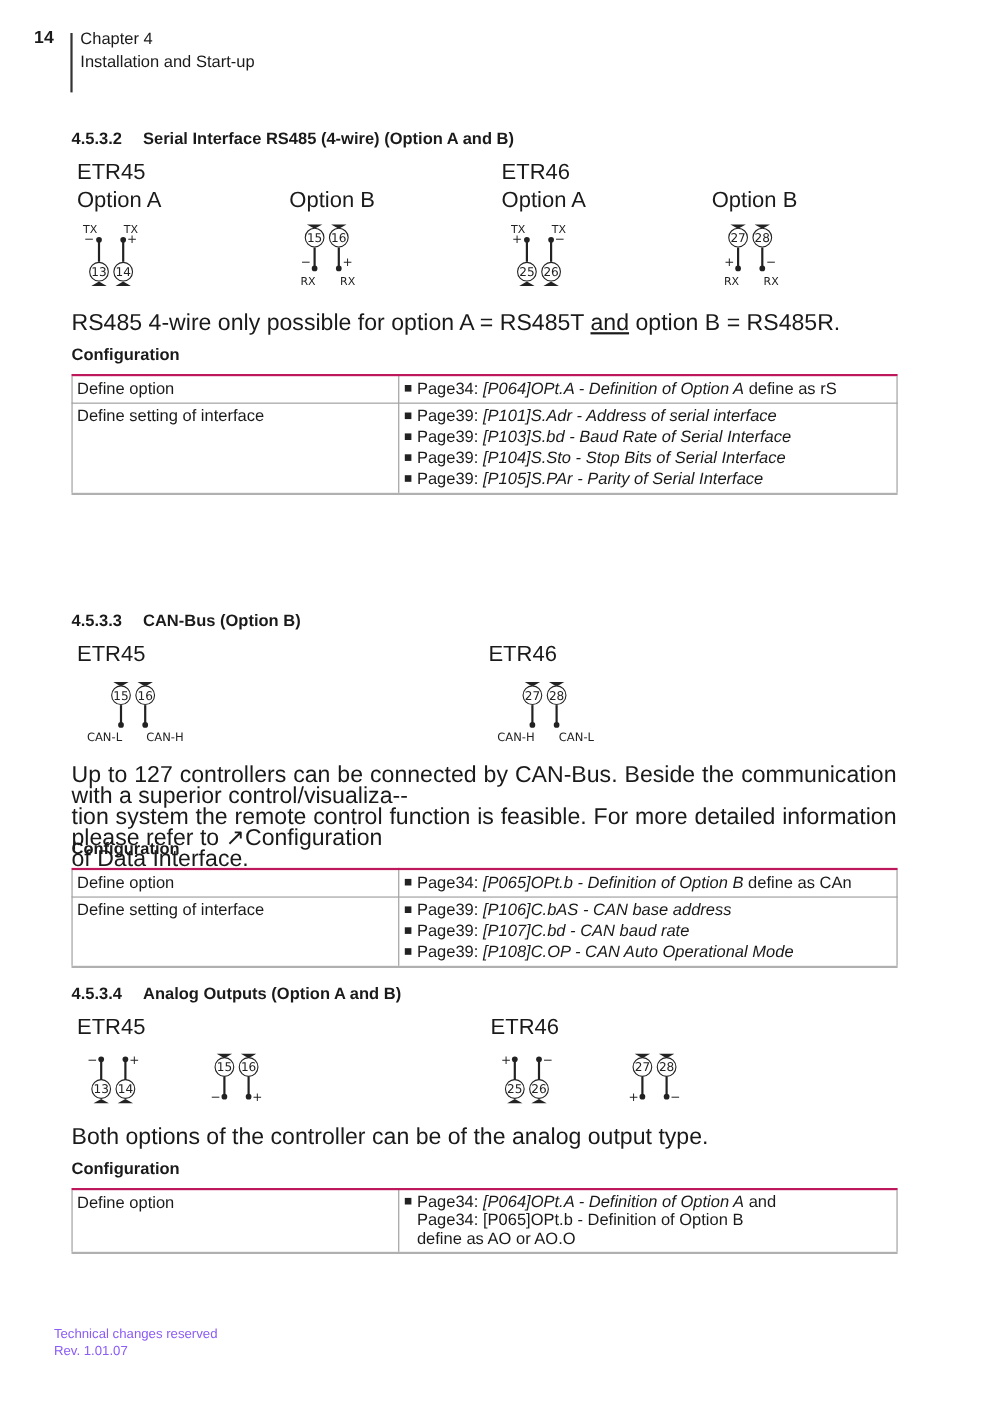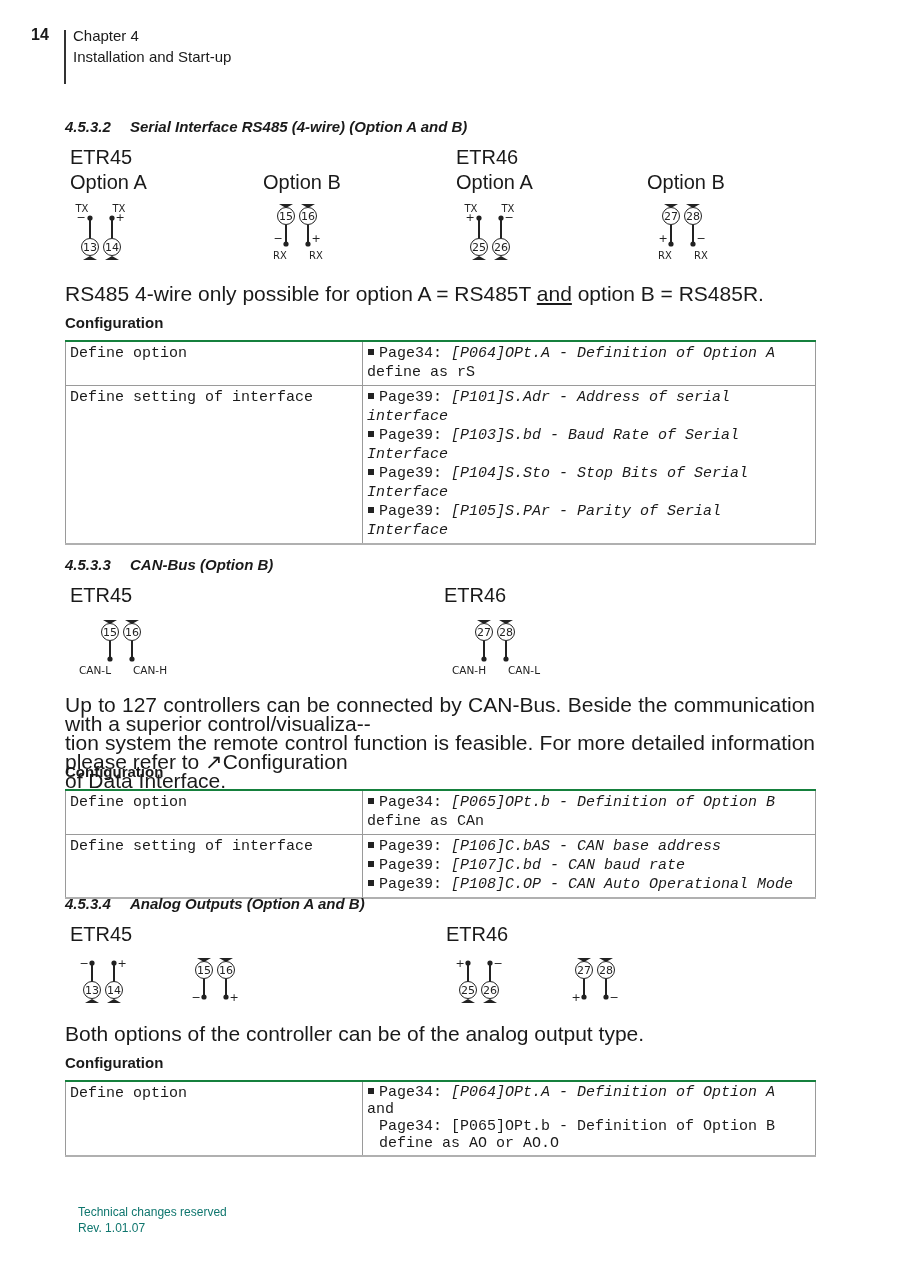--- a/index.html
+++ b/index.html
@@ -6,36 +6,36 @@
   html, body { width: 900px; height: 1274px; background: #ffffff; }
   body { position: relative; font-family: "Liberation Sans", sans-serif; color: #1a1a1a; font-size: 15px; overflow: hidden; }
   .abs { position: absolute; }
 
   
   .page-num { left: 31px; top: 26px; font-weight: bold; font-size: 16px; }
   .hdr-rule { left: 64px; top: 30px; width: 2px; height: 54px; background: #333; }
   .chapter { left: 73px; top: 27px; font-size: 15px; }
   .chapter-title { left: 73px; top: 48px; font-size: 15px; font-weight: normal; }
 
-  .h3 { font-weight: bold; font-size: 15px; left: 65px; font-style: italic; }
+  .h3 { font-weight: bold; font-size: 15px; left: 65px; }
   .h3 .num { display: inline-block; width: 65px; }
   .label { font-size: 20px; }
   .para { left: 65px; width: 750px; font-size: 21px; line-height: 19px; text-align: justify; }
   .cfg { left: 65px; font-weight: bold; font-size: 15px; }
 
   table.cfgtbl { position: absolute; left: 65px; width: 751px; border-collapse: collapse; font-size: 15px; }
   table.cfgtbl td { border: 1px solid #9a9a9a; vertical-align: top; padding: 2px 4px 3px 4px; line-height: 19px; }
-  table.cfgtbl { border-top: 2px solid #15803d; border-bottom: 2px solid #b0b0b0; font-family: Liberation Mono, monospace; }
+  table.cfgtbl { border-top: 2px solid #be185d; border-bottom: 2px solid #b0b0b0; }
   table.cfgtbl td.c1 { width: 297px; }
   .bul { display: block; }
   .bul .sq { display: inline-block; width: 6px; height: 6px; background: #222; margin: 0 5px 2px 1px; vertical-align: middle; }
   .bul .ref { font-style: italic; }
   .cont { display: block; padding-left: 12px; }
 
-  .footer { left: 78px; font-size: 12px; color: #0f766e; }
+  .footer { left: 49px; font-size: 12px; color: #8b5cf6; }
 
   svg.term { position: absolute; overflow: visible; }
   svg.term text { font-family: "DejaVu Sans", sans-serif; fill: #222; }
 </style>
 </head>
 <body>
 
 <div class="abs page-num">14</div>
 <div class="abs hdr-rule"></div>
 <div class="abs chapter">Chapter 4</div>

